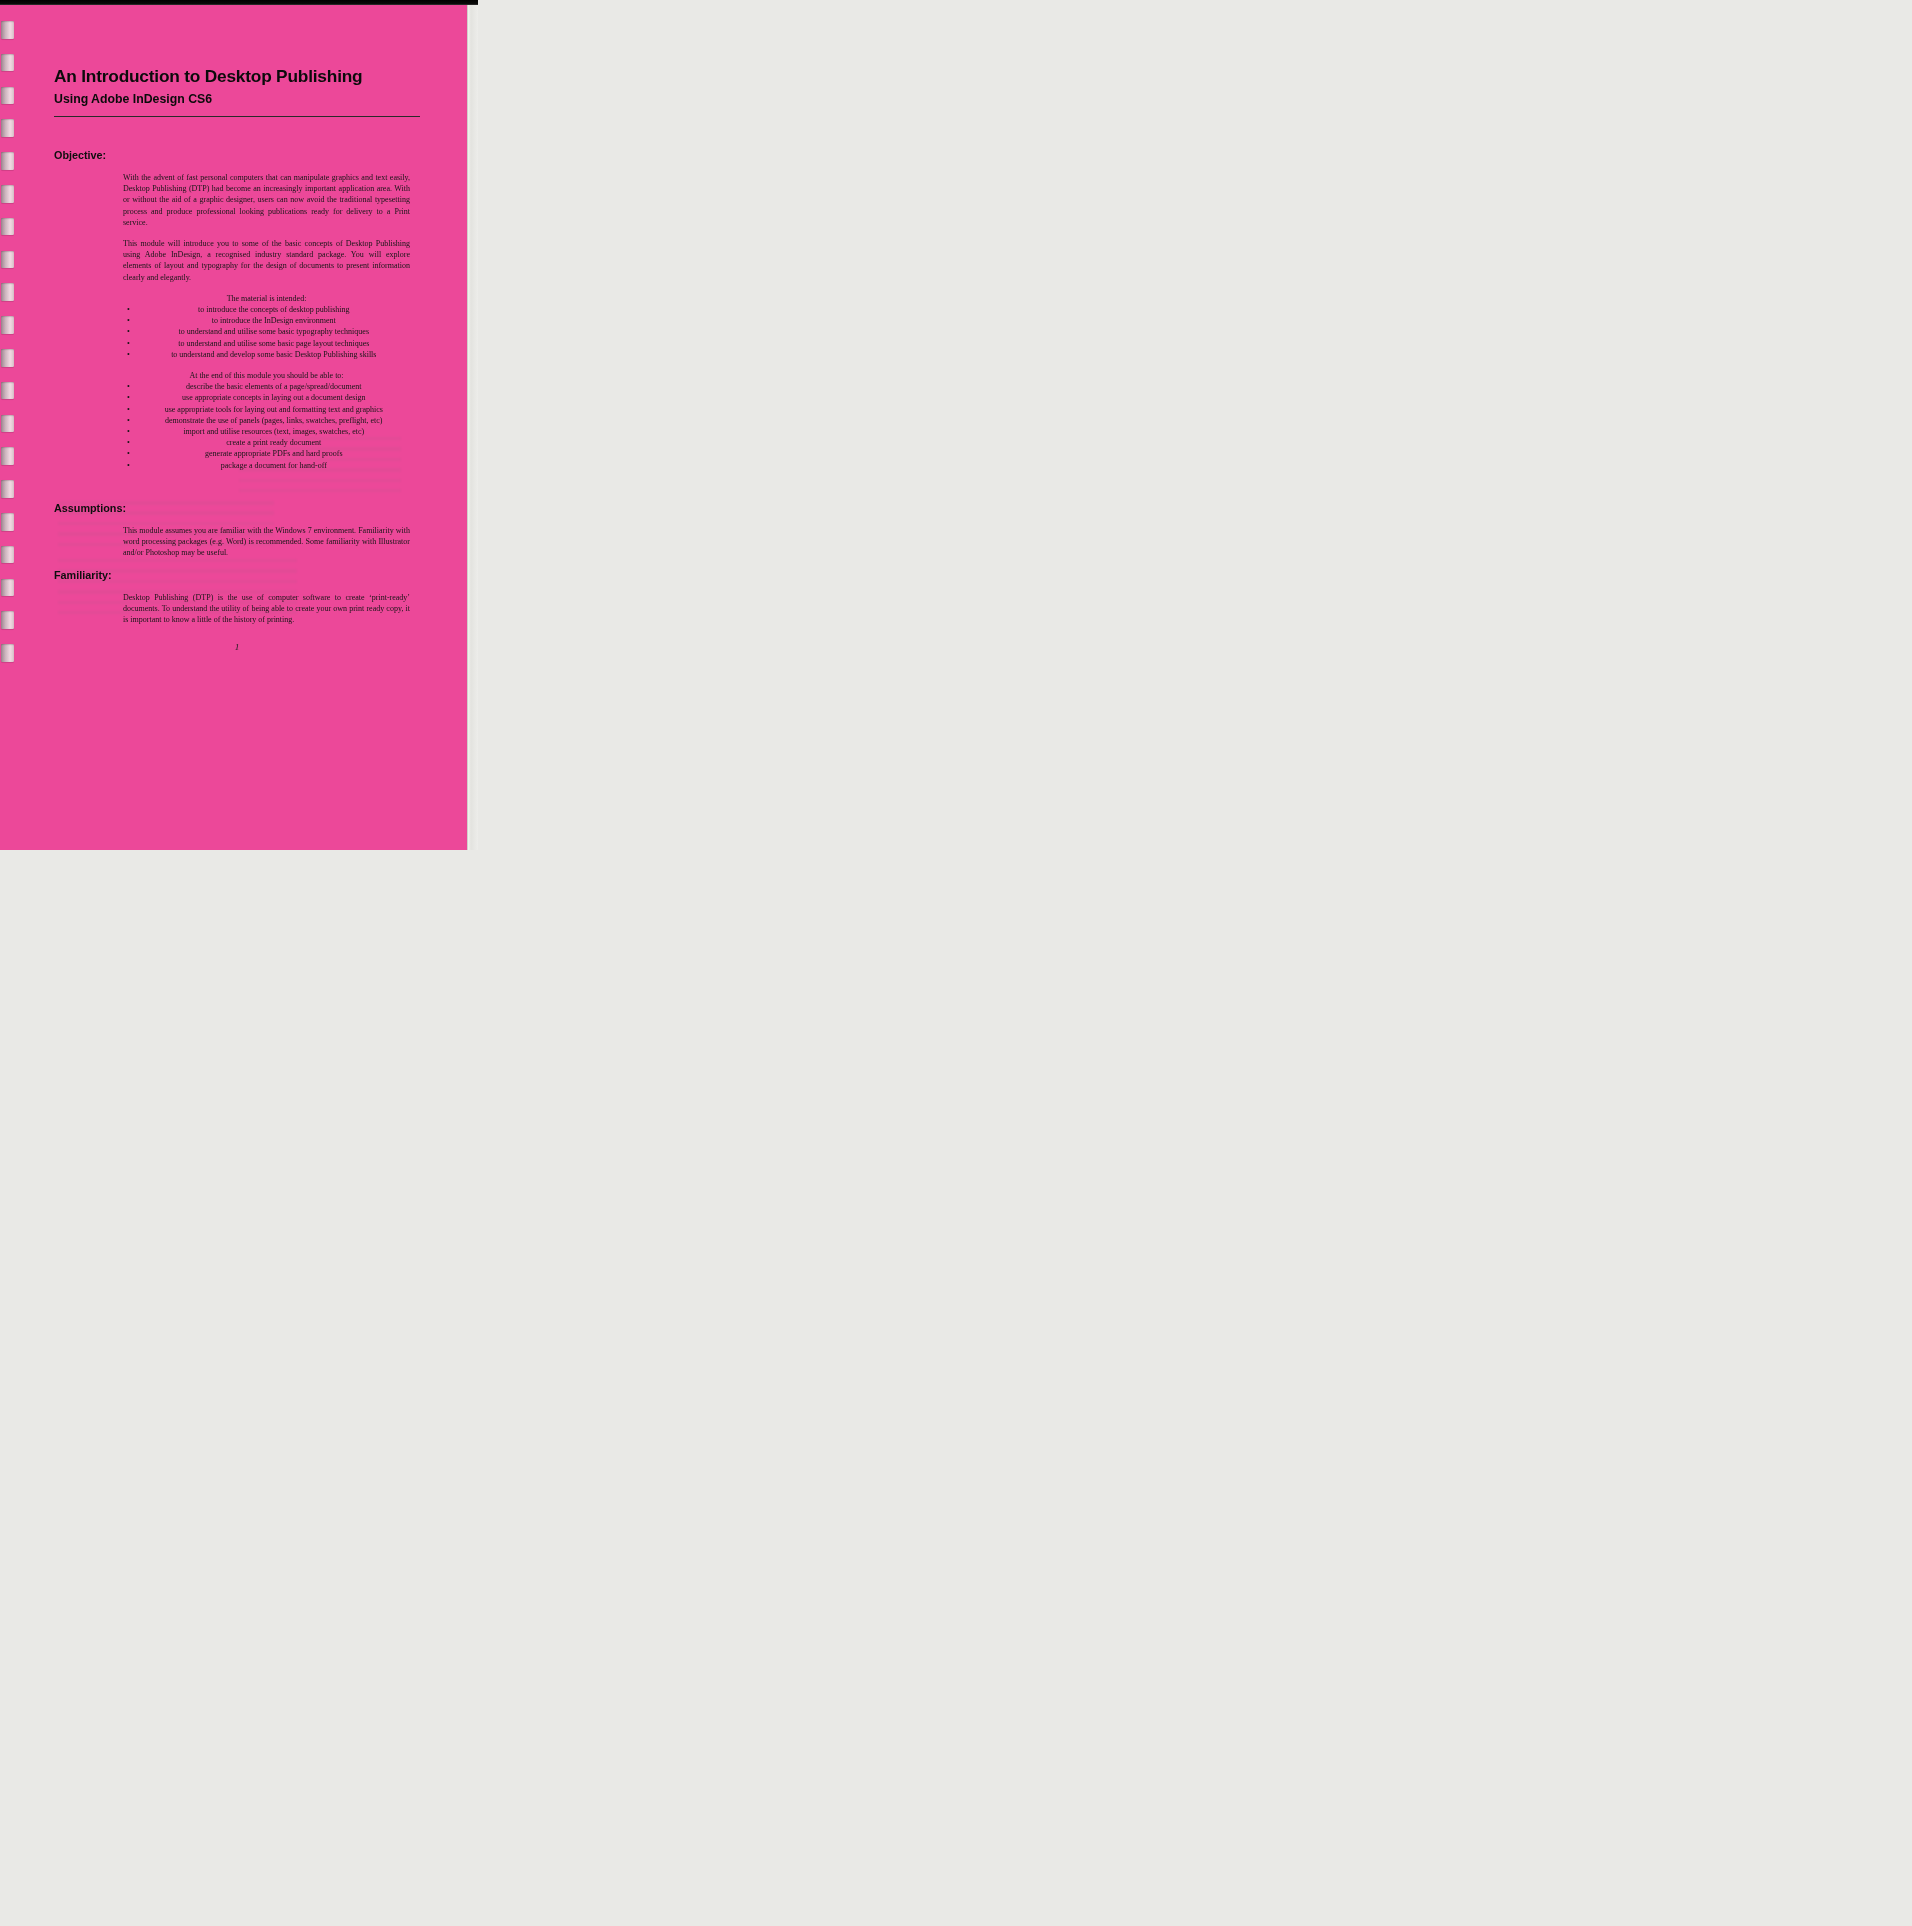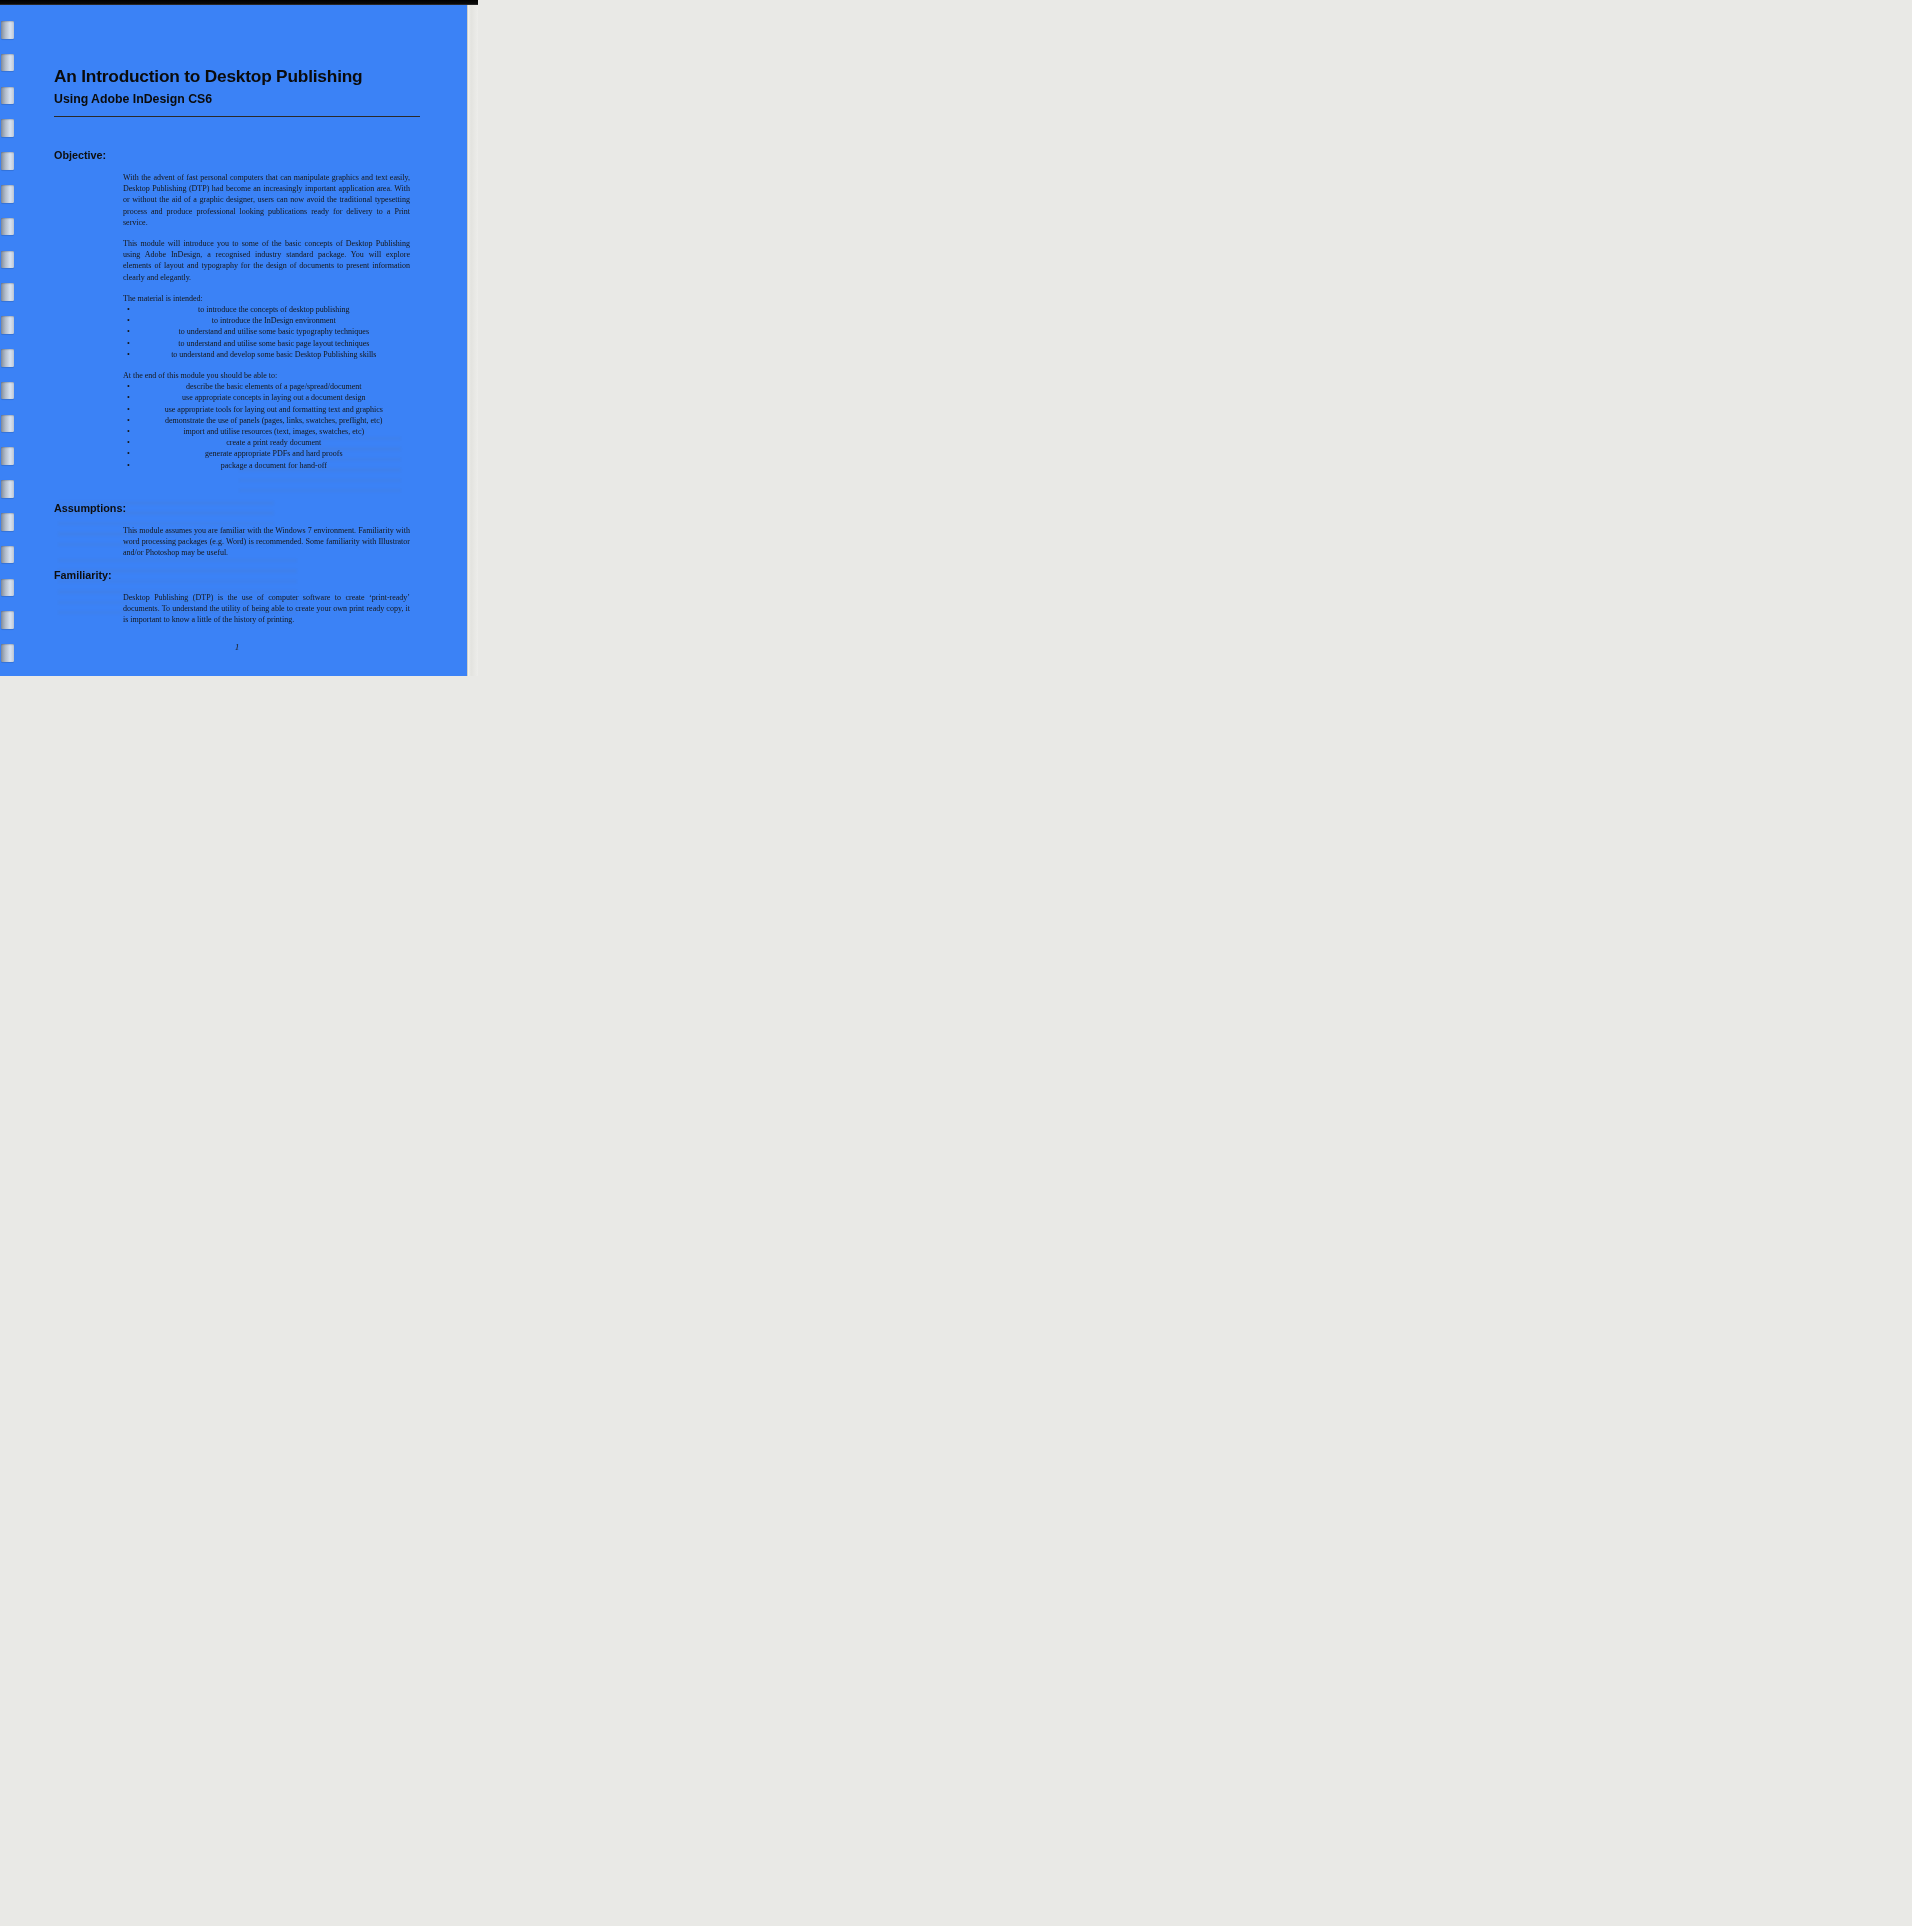--- a/index.html
+++ b/index.html
@@ -3,22 +3,22 @@
 <meta charset="utf-8">
 <style>
   html, body {
     margin: 0;
     padding: 0;
     background: #e9e9e6;
   }
   .page {
     position: relative;
     width: 478px;
-    height: 676px;
-    background: #3b82f6;
+    height: 850px;
+    background: #ec4899;
     overflow: hidden;
     font-family: "Liberation Serif", serif;
     color: #161616;
   }
   
   .top-strip {
     position: absolute;
     top: 0; left: 0; right: 0;
     height: 5.4px;
     background: linear-gradient(to bottom, #000 0%, #0a0a0a 75%, #3a3a3a 100%);
@@ -114,21 +114,21 @@
   .h-background  { margin-top: 11.6px; }
 
   .body-block {
     margin-left: 69px; 
     width: 287px;
     font-size: 8px;
     line-height: 11.2px;
     text-align: justify;
   }
   .body-block p { margin: 10px 0 0 0; }
-  .body-block p.list-intro { margin-bottom: 0; text-align: left; }
+  .body-block p.list-intro { margin-bottom: 0; text-align: center; }
 
   ul.bullets {
     list-style: none;
     margin: 0;
     padding: 0;
     text-align: center;
   }
   ul.bullets li {
     position: relative;
     padding-left: 14.6px;

